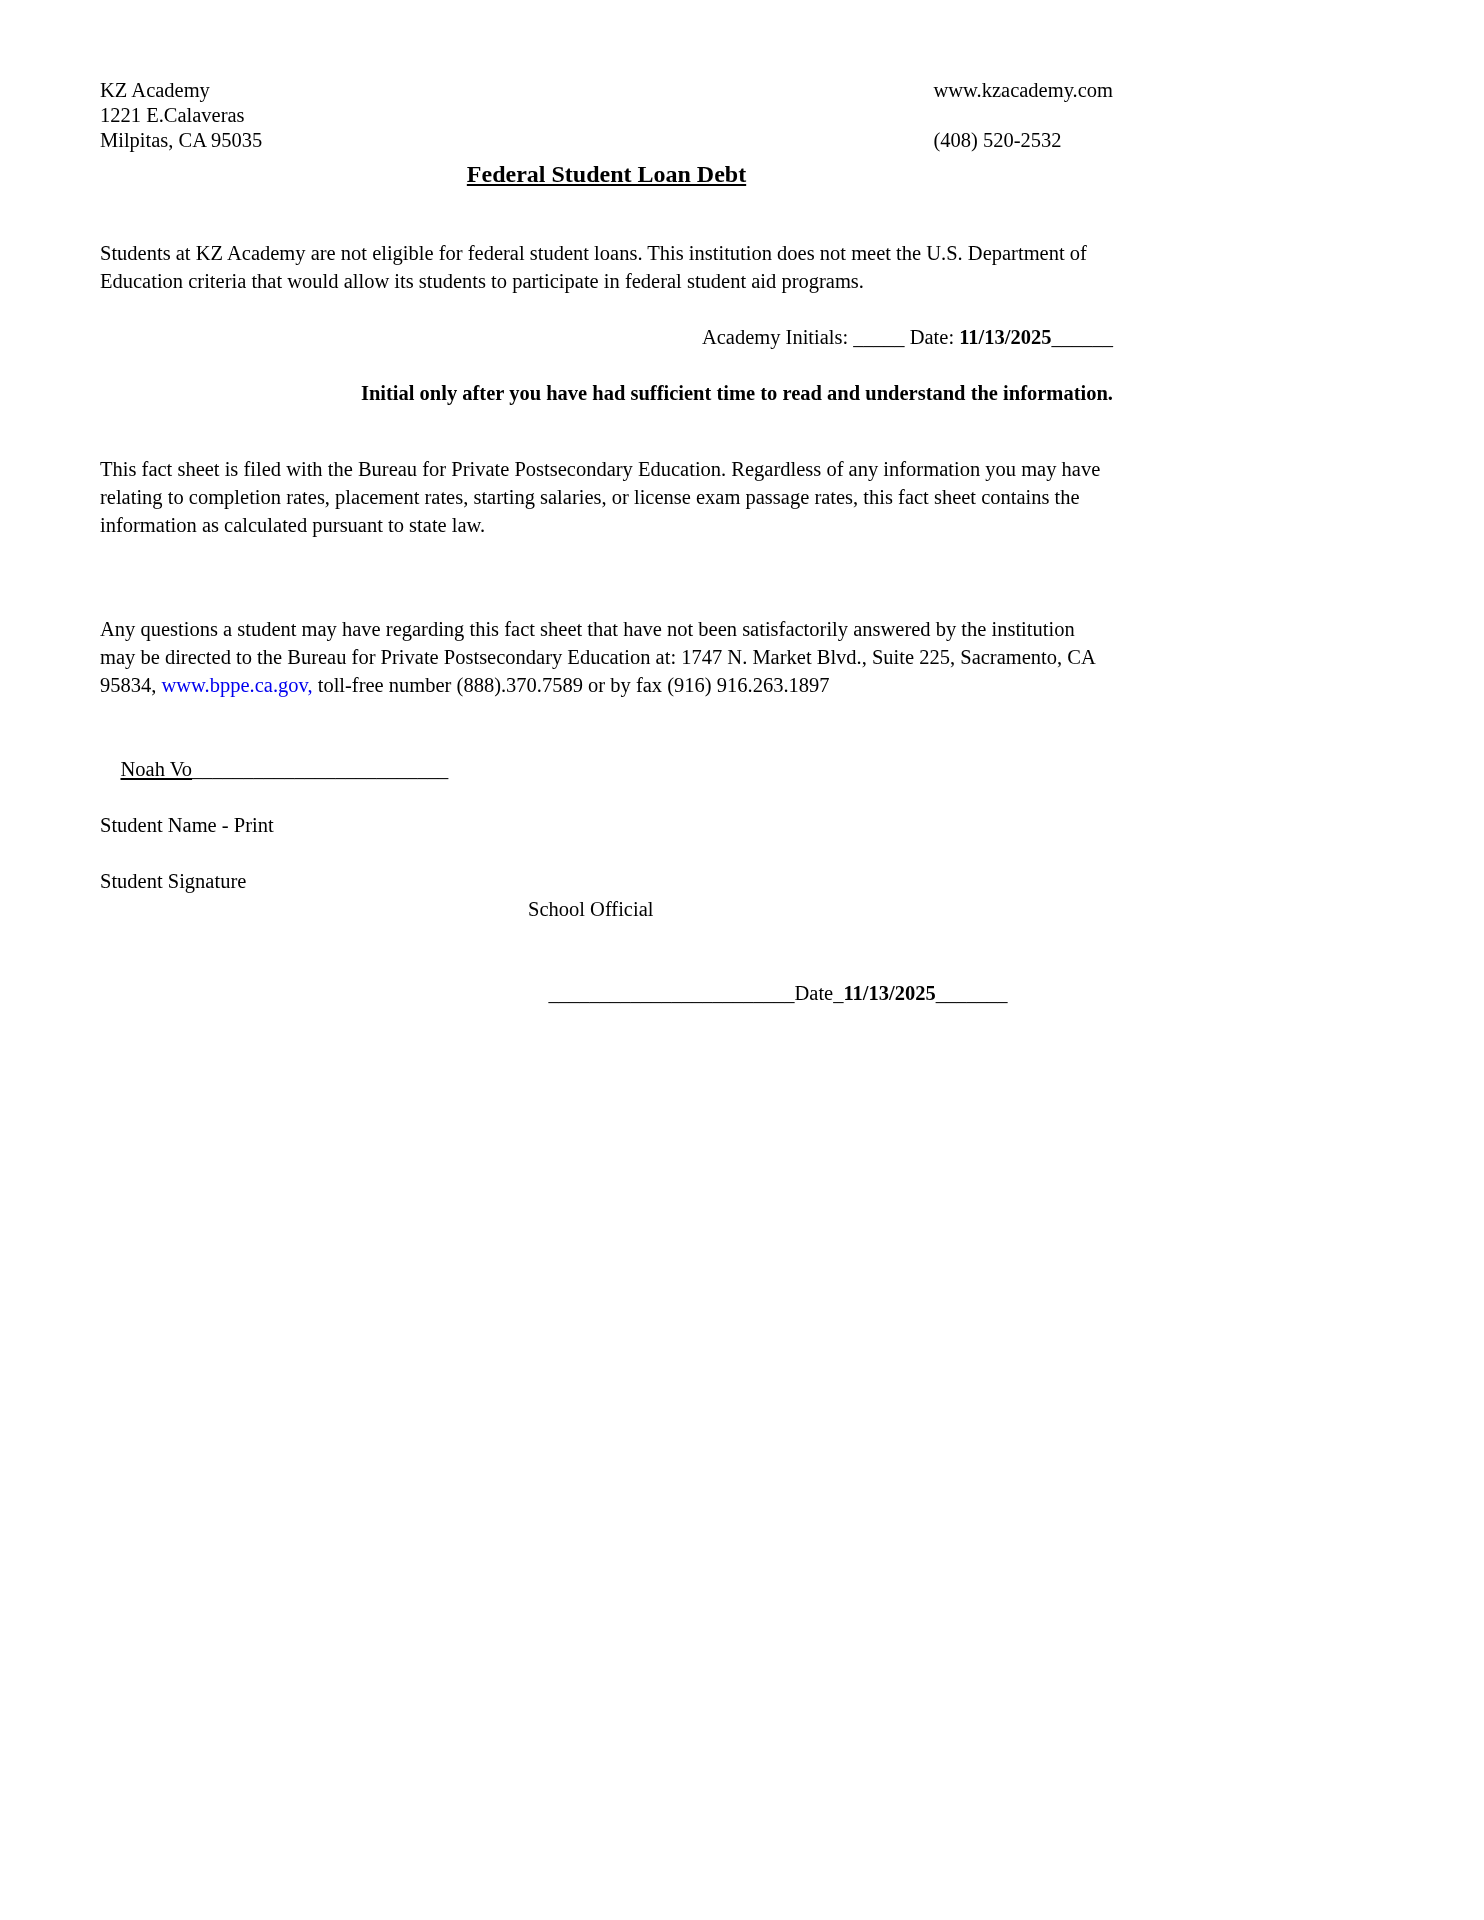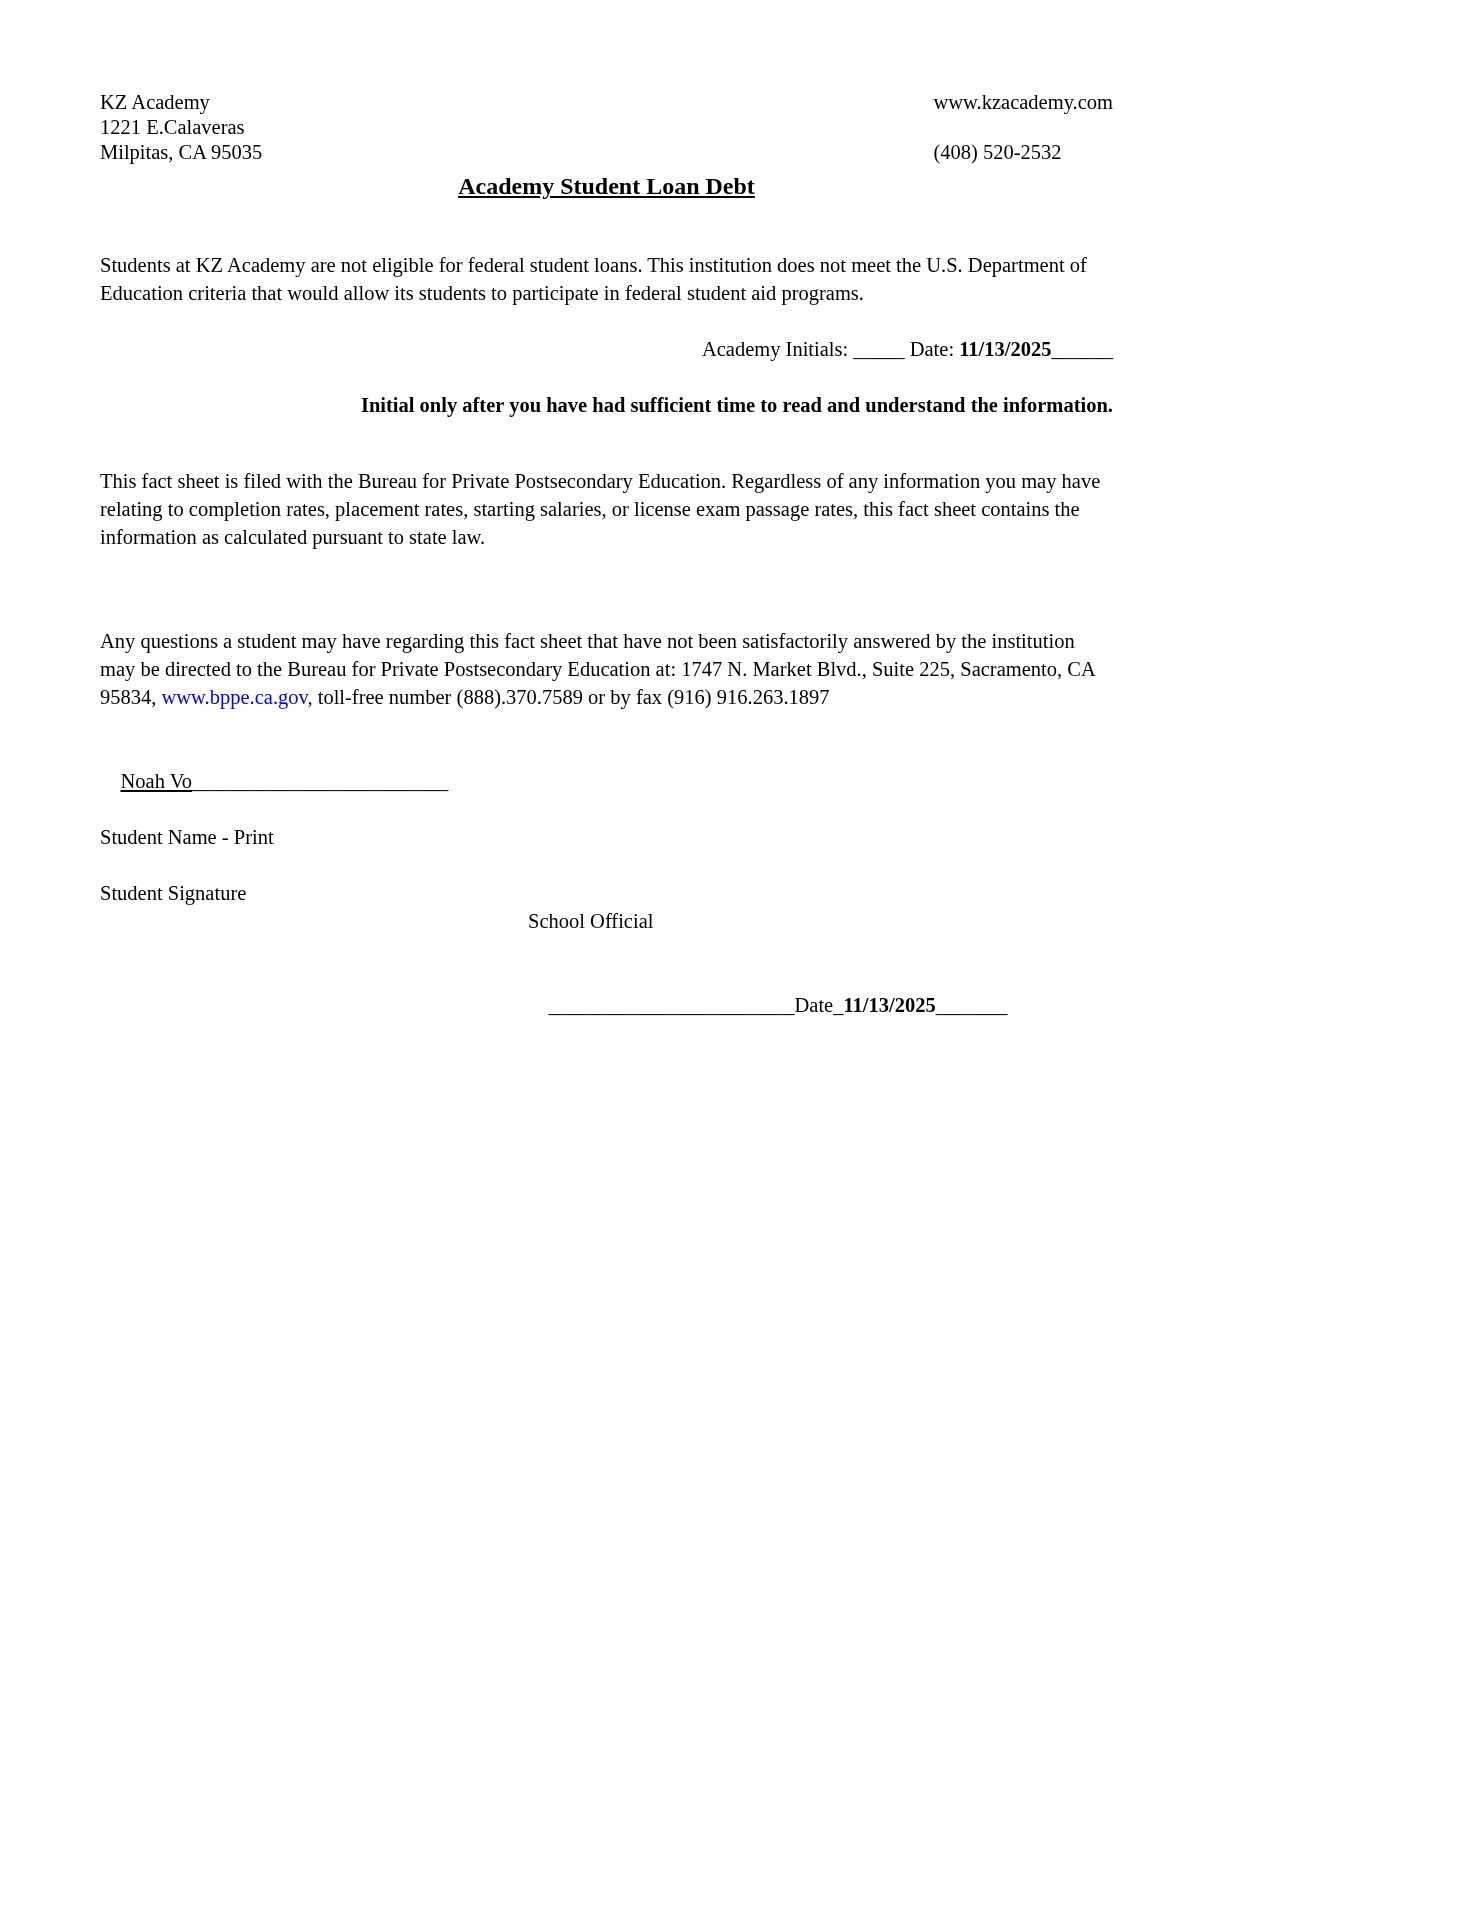--- a/index.html
+++ b/index.html
@@ -8,21 +8,21 @@
     width: 1484px;
     height: 1920px;
     font-family: "Liberation Serif", serif;
     font-size: 20.5px;
     line-height: 28px;
     color: #000000;
     position: relative;
   }
   .content {
     position: absolute;
-    top: 90px;
+    top: 78px;
     left: 100px;
     width: 1013px;
   }
   .header-row {
     display: flex;
     justify-content: space-between;
     line-height: 25px;
   }
   .header-right { }
   .doc-title {
@@ -56,21 +56,21 @@
       <div>1221 E.Calaveras</div>
       <div>Milpitas, CA 95035</div>
     </div>
     <div class="header-right">
       <div>www.kzacademy.com</div>
       <div>&nbsp;</div>
       <div>(408) 520-2532</div>
     </div>
   </div>
 
-  <div class="doc-title">Academy Student Loan Debt</div>
+  <div class="doc-title">Federal Student Loan Debt</div>
 
   <p>Students at KZ Academy are not eligible for federal student loans. This institution does not meet the U.S. Department of Education criteria that would allow its students to participate in federal student aid programs.</p>
 
   <div class="line right">
     <span>Academy Initials: </span><span>_____ </span><span>Date: </span><span class="bold">11/13/2025</span><span>______</span>
   </div>
 
   <div class="line right bold">Initial only after you have had sufficient time to read and understand the information.</div>
 
   <p>This fact sheet is filed with the Bureau for Private Postsecondary Education. Regardless of any information you may have relating to completion rates, placement rates, starting salaries, or license exam passage rates, this fact sheet contains the information as calculated pursuant to state law.</p>

